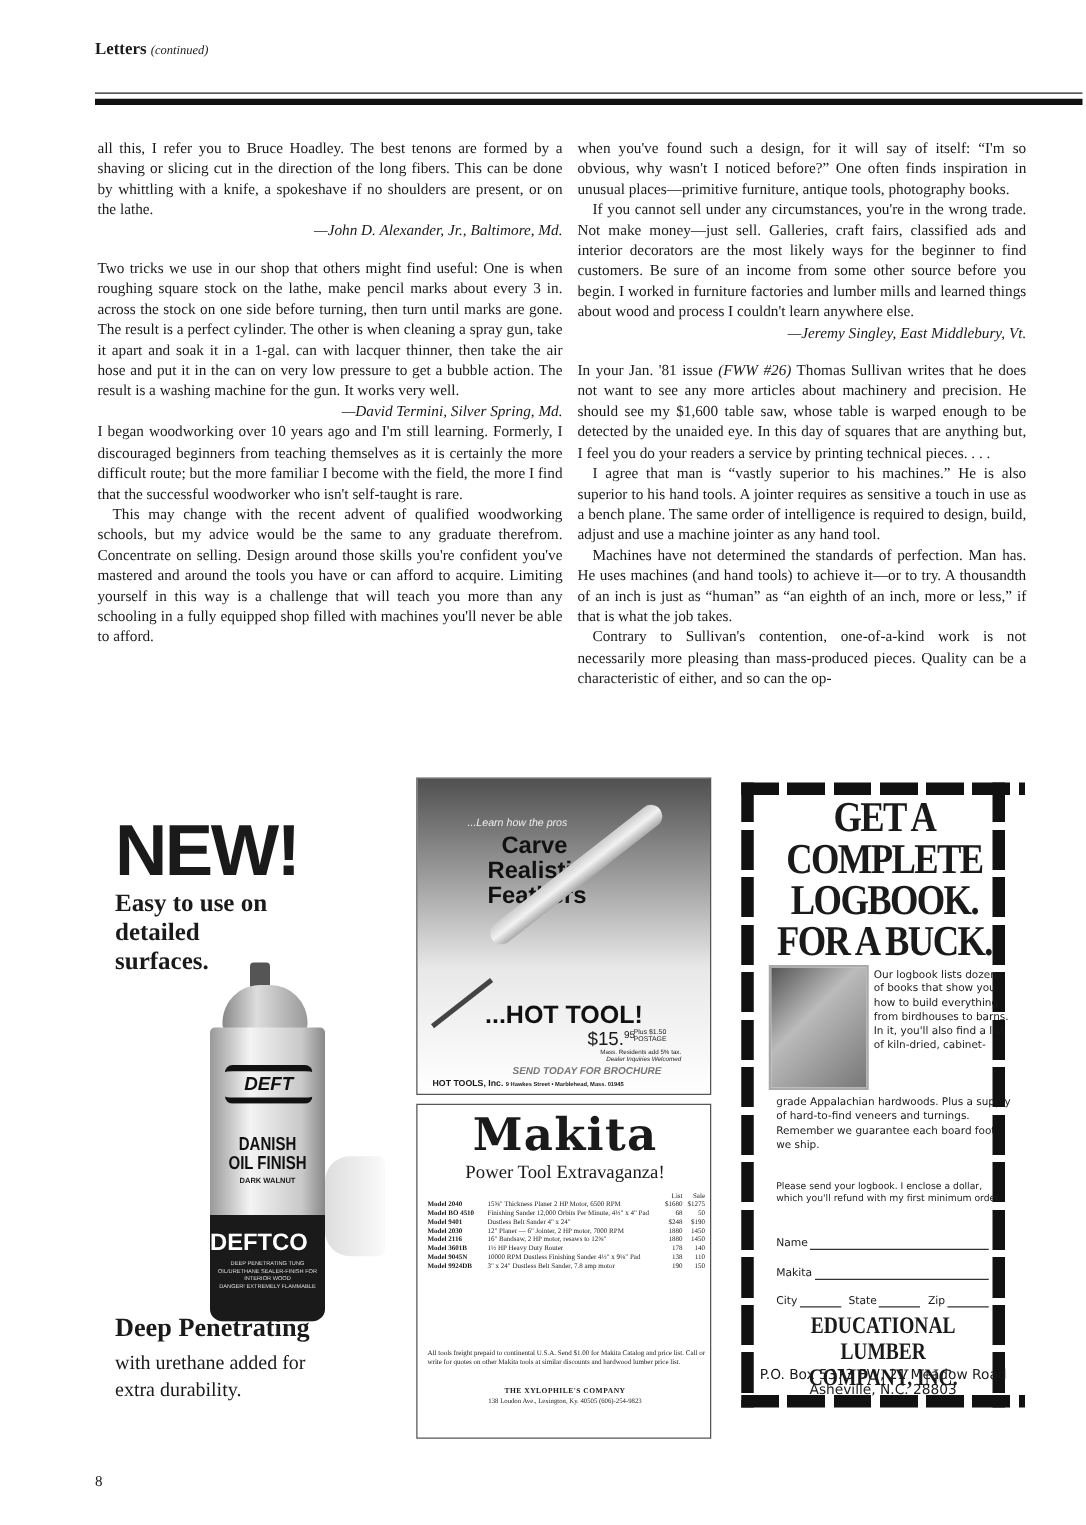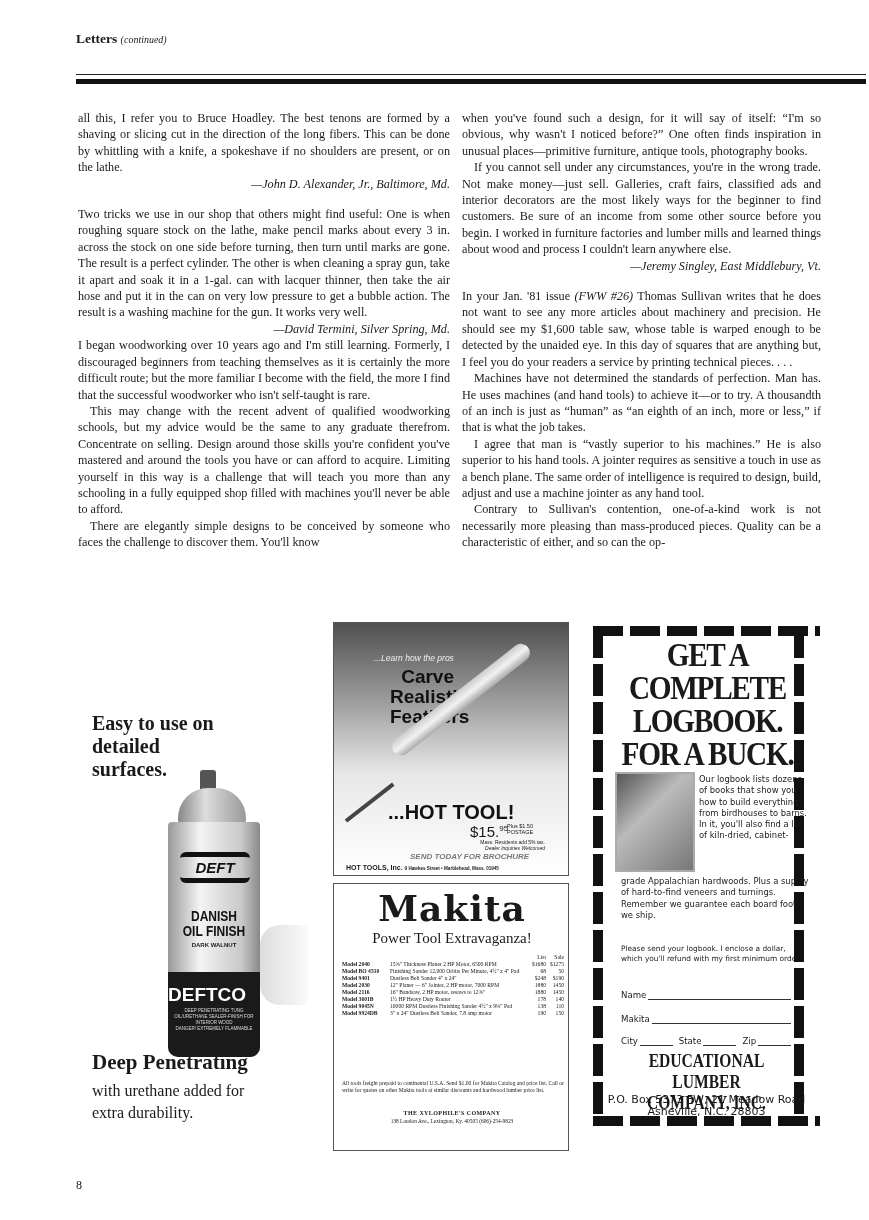--- a/index.html
+++ b/index.html
@@ -93,34 +93,34 @@
 </div>
 <div class="rule-thin"></div>
 <div class="rule-thick"></div>
 
 <div class="col left">
   <p>all this, I refer you to Bruce Hoadley. The best tenons are formed by a shaving or slicing cut in the direction of the long fibers. This can be done by whittling with a knife, a spokeshave if no shoulders are present, or on the lathe.</p>
   <p class="sig">—John D. Alexander, Jr., Baltimore, Md.</p>
   <p class="gap"><span>Two tricks we use in our shop that others might find useful: One is when roughing square stock on the lathe, make pencil marks about every 3 in. across the stock on one side before turning, then turn until marks are gone. The result is a perfect cylinder. The other is when cleaning a spray gun, take it apart and soak it in a 1-gal. can with lacquer thinner, then take the air hose and put it in the can on very low pressure to get a bubble action. The result is a washing machine for the gun. It works very well.</span> <span class="inline-sig">—David Termini, Silver Spring, Md.</span></p>
   <p class="gap" style="clear:both">I began woodworking over 10 years ago and I'm still learning. Formerly, I discouraged beginners from teaching themselves as it is certainly the more difficult route; but the more familiar I become with the field, the more I find that the successful woodworker who isn't self-taught is rare.</p>
   <p class="indent">This may change with the recent advent of qualified woodworking schools, but my advice would be the same to any graduate therefrom. Concentrate on selling. Design around those skills you're confident you've mastered and around the tools you have or can afford to acquire. Limiting yourself in this way is a challenge that will teach you more than any schooling in a fully equipped shop filled with machines you'll never be able to afford.</p>
-  <p class="indent">There are elegantly simple designs to be conceived by someone who faces the challenge to discover them. You'll know</p>
 </div>
 
 <div class="col right">
   <p>when you've found such a design, for it will say of itself: “I'm so obvious, why wasn't I noticed before?” One often finds inspiration in unusual places—primitive furniture, antique tools, photography books.</p>
   <p class="indent">If you cannot sell under any circumstances, you're in the wrong trade. Not make money—just sell. Galleries, craft fairs, classified ads and interior decorators are the most likely ways for the beginner to find customers. Be sure of an income from some other source before you begin. I worked in furniture factories and lumber mills and learned things about wood and process I couldn't learn anywhere else.</p>
   <p class="sig">—Jeremy Singley, East Middlebury, Vt.</p>
   <p class="gap"><span>In your Jan. '81 issue </span><em>(FWW #26)</em><span> Thomas Sullivan writes that he does not want to see any more articles about machinery and precision. He should see my $1,600 table saw, whose table is warped enough to be detected by the unaided eye. In this day of squares that are anything but, I feel you do your readers a service by printing technical pieces. . . .</span></p>
+  <p class="indent">I agree that man is “vastly superior to his machines.” He is also superior to his hand tools. A jointer requires as sensitive a touch in use as a bench plane. The same order of intelligence is required to design, build, adjust and use a machine jointer as any hand tool.</p>
   <p class="indent">Machines have not determined the standards of perfection. Man has. He uses machines (and hand tools) to achieve it—or to try. A thousandth of an inch is just as “human” as “an eighth of an inch, more or less,” if that is what the job takes.</p>
-  <p class="indent">I agree that man is “vastly superior to his machines.” He is also superior to his hand tools. A jointer requires as sensitive a touch in use as a bench plane. The same order of intelligence is required to design, build, adjust and use a machine jointer as any hand tool.</p>
   <p class="indent">Contrary to Sullivan's contention, one-of-a-kind work is not necessarily more pleasing than mass-produced pieces. Quality can be a characteristic of either, and so can the op-</p>
 </div>
 
 <div class="ad deft">
+  <div class="new">NEW!</div>
   <div class="easy" style="width:130px">Easy to use on detailed surfaces.</div>
   <div class="can">
     <div class="nozzle"></div>
     <div class="cap"></div>
     <div class="body">
       <div class="deftlogo">DEFT</div>
       <div class="danish"><span>DANISH</span><br><span>OIL FINISH</span></div>
       <div class="walnut">DARK WALNUT</div>
       <div class="dark"></div>
       <div class="deftco">DEFTCO</div>

